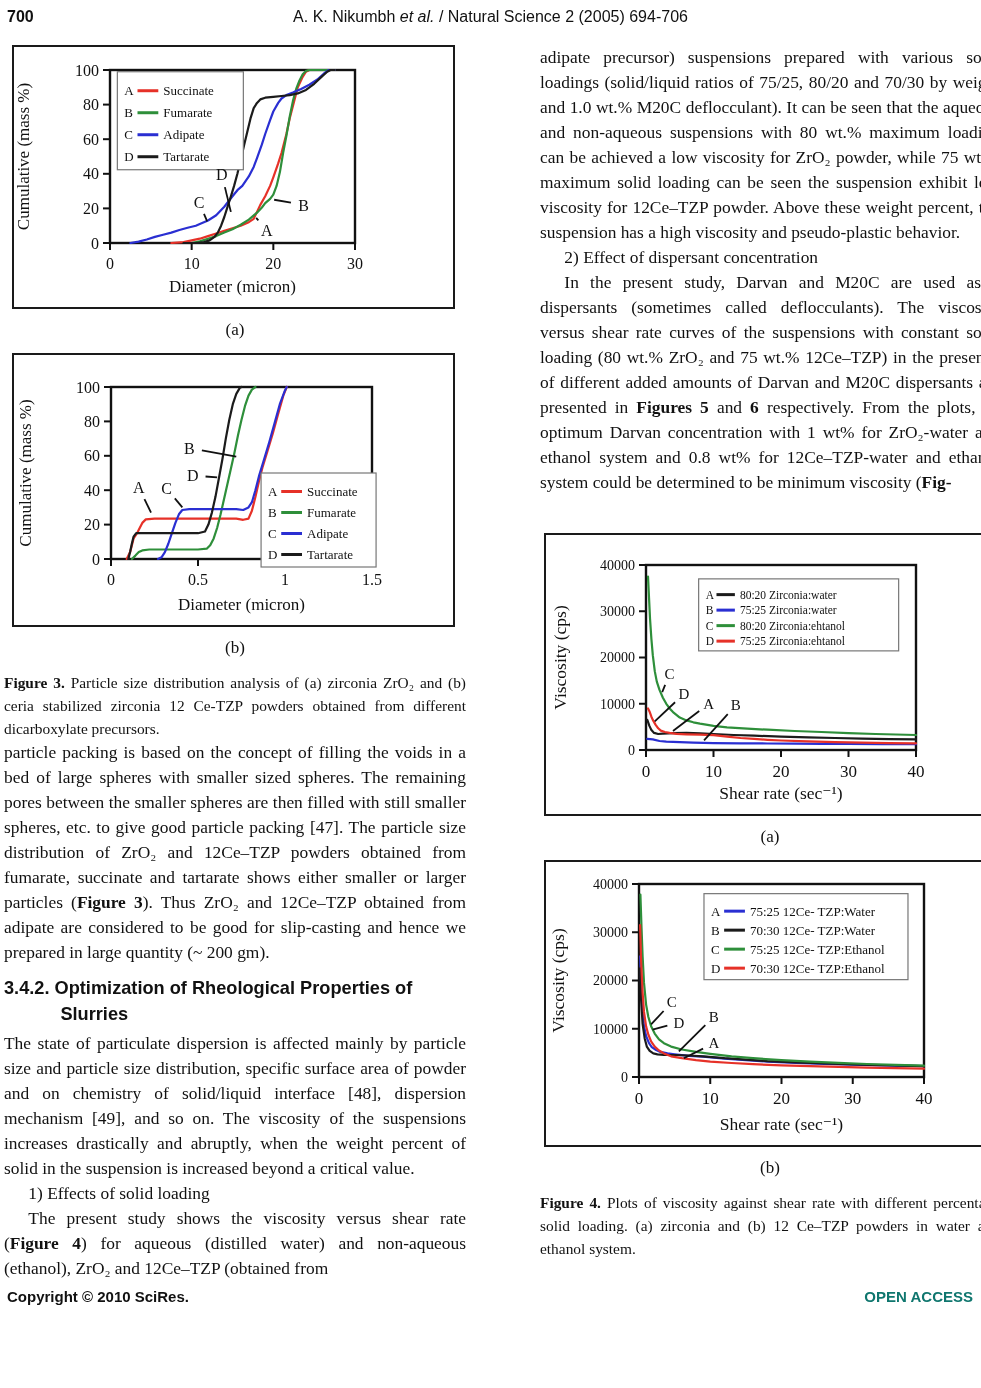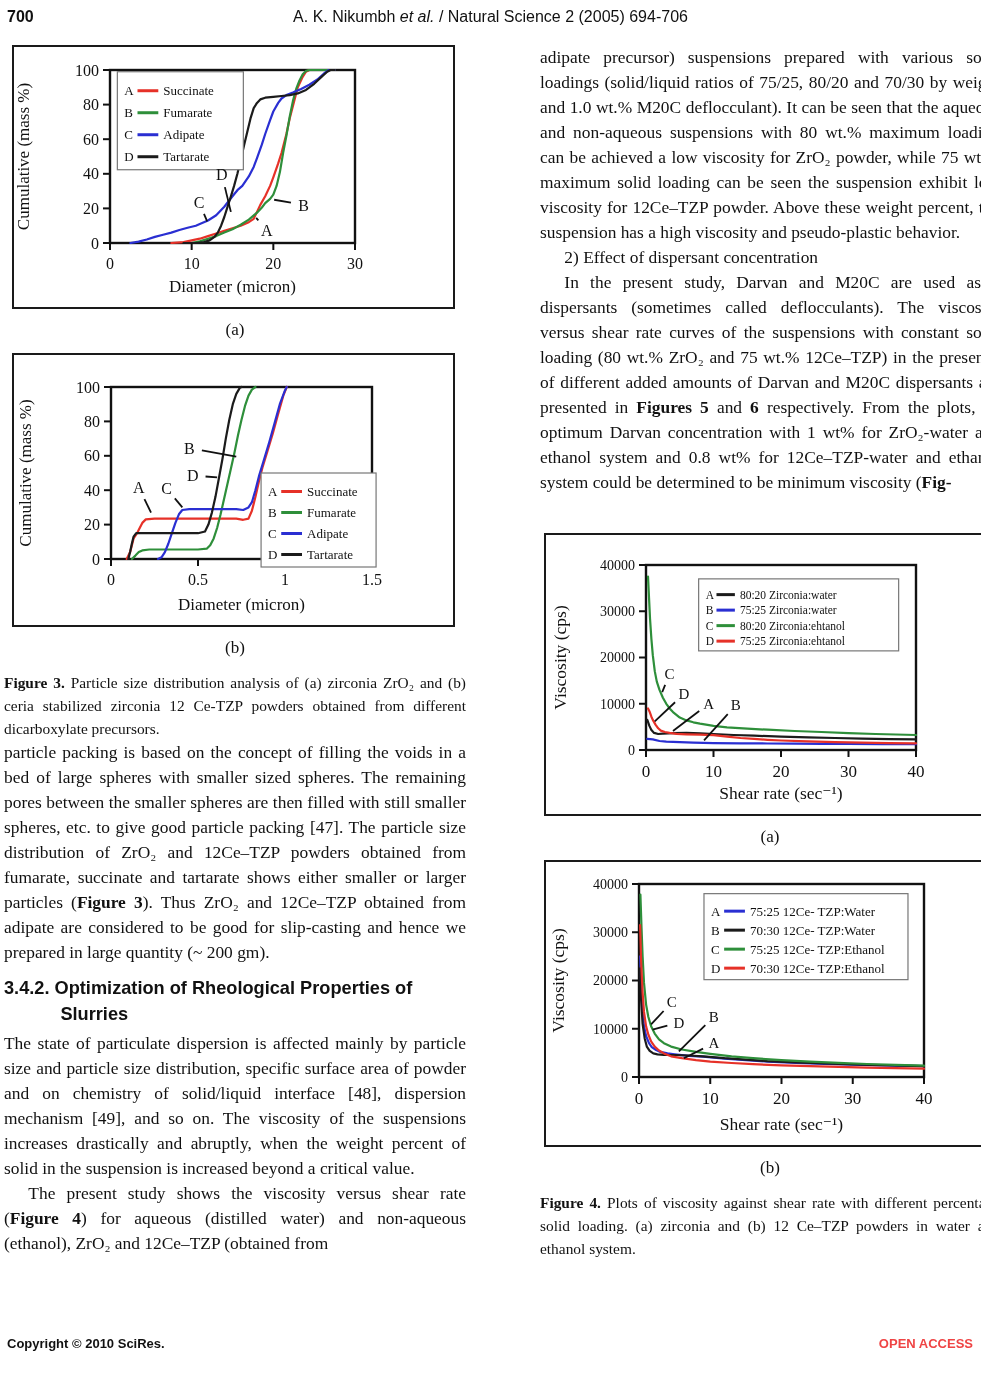--- a/index.html
+++ b/index.html
@@ -18,22 +18,22 @@
   .fb4a{margin-top:38px;}
   .fb4b{margin-top:0px;}
   .sublabel{text-align:center;font-size:17px;margin:11px 0 13px 0;}
   .caption{font-size:15.4px;line-height:23px;text-align:justify;margin-top:2px;}
   p.body{font-size:17.4px;line-height:25px;text-align:justify;margin:0;}
   p.mt{margin-top:0;}
   p.ind{text-indent:1.4em;}
   .section{font-family:"Liberation Sans","DejaVu Sans",sans-serif;font-weight:bold;
            font-size:18.2px;line-height:26px;margin:10px 0 4px 0;
            padding-left:3.1em;text-indent:-3.1em;}
-  .footer{position:absolute;left:0;top:1336px;width:981px;height:26px;
-          font-family:"Liberation Sans","DejaVu Sans",sans-serif;font-size:13px;font-weight:bold;}
+  .footer{position:absolute;left:0;top:1288px;width:981px;height:26px;
+          font-family:"Liberation Sans","DejaVu Sans",sans-serif;font-size:15px;font-weight:bold;}
   .copyright{position:absolute;left:7px;}
   .openaccess{position:absolute;right:8px;}
   svg{display:block;}
   svg text{font-family:"Liberation Serif","DejaVu Serif",serif;fill:#111;}
 </style>
 </head>
 <body>
 
 <div class="page">
 
@@ -161,20 +161,21 @@
     </div>
     <div class="sublabel">(b)</div>
 
     <div class="caption"><span style="font-weight: bold; margin-top: 44px;">Figure 3.</span><span> Particle size distribution analysis of (a) zirconia ZrO₂ and (b) ceria stabilized zirconia 12 Ce-TZP powders obtained from different dicarboxylate precursors.</span></div>
 
     <p class="body mt"><span>particle packing is based on the concept of filling the voids in a bed of large spheres with smaller sized spheres. The remaining pores between the smaller spheres are then filled with still smaller spheres, etc. to give good particle packing [47]. The particle size distribution of ZrO₂ and 12Ce–TZP powders obtained from fumarate, succinate and tartarate shows either smaller or larger particles (</span><span style="font-weight: bold;">Figure 3</span><span>). Thus ZrO₂ and 12Ce–TZP obtained from adipate are considered to be good for slip-casting and hence we prepared in large quantity (~ 200 gm).</span></p>
 
     <div class="section">3.4.2. Optimization of Rheological Properties of Slurries</div>
 
     <p class="body">The state of particulate dispersion is affected mainly by particle size and particle size distribution, specific surface area of powder and on chemistry of solid/liquid interface [48], dispersion mechanism [49], and so on. The viscosity of the suspensions increases drastically and abruptly, when the weight percent of solid in the suspension is increased beyond a critical value.</p>
+    <p class="body ind">1) Effects of solid loading</p>
     <p class="body ind"><span>The present study shows the viscosity versus shear rate (</span><span style="font-weight: bold;">Figure 4</span><span>) for aqueous (distilled water) and non-aqueous (ethanol), ZrO₂ and 12Ce–TZP (obtained from</span></p>
   </div>
 
   <div class="col col-right">
     <p class="body" style="margin-top:5px;">adipate precursor) suspensions prepared with various solid loadings (solid/liquid ratios of 75/25, 80/20 and 70/30 by weight and 1.0 wt.% M20C deflocculant). It can be seen that the aqueous and non-aqueous suspensions with 80 wt.% maximum loading can be achieved a low viscosity for ZrO₂ powder, while 75 wt.% maximum solid loading can be seen the suspension exhibit low viscosity for 12Ce–TZP powder. Above these weight percent, the suspension has a high viscosity and pseudo-plastic behavior.</p>
     <p class="body ind">2) Effect of dispersant concentration</p>
     <p class="body ind"><span>In the present study, Darvan and M20C are used as a dispersants (sometimes called deflocculants). The viscosity versus shear rate curves of the suspensions with constant solid loading (80 wt.% ZrO₂ and 75 wt.% 12Ce–TZP) in the presence of different added amounts of Darvan and M20C dispersants are presented in </span><span style="font-weight: bold;">Figures 5</span><span> and </span><span style="font-weight: bold;">6</span><span> respectively. From the plots, an optimum Darvan concentration with 1 wt% for ZrO₂-water and ethanol system and 0.8 wt% for 12Ce–TZP-water and ethanol system could be determined to be minimum viscosity (</span><span style="font-weight: bold;">Fig-</span></p>
 
     <div class="figbox fb4 fb4a">
       <svg width="447" height="267" viewBox="0 0 447 267">
@@ -292,16 +293,16 @@
           <text x="167.8125" y="180.475" text-anchor="middle" font-size="15">A</text>
         </svg>
     </div>
     <div class="sublabel">(b)</div>
 
     <div class="caption"><span style="font-weight: bold;">Figure 4.</span><span> Plots of viscosity against shear rate with different percentage solid loading. (a) zirconia and (b) 12 Ce–TZP powders in water and ethanol system.</span></div>
   </div>
 
   <div class="footer">
     <span class="copyright">Copyright © 2010 SciRes.</span>
-    <span class="openaccess" style="color: #ef4444;">OPEN ACCESS</span>
+    <span class="openaccess" style="color: #0f766e;">OPEN ACCESS</span>
   </div>
 
 </div>
 
 </body></html>

